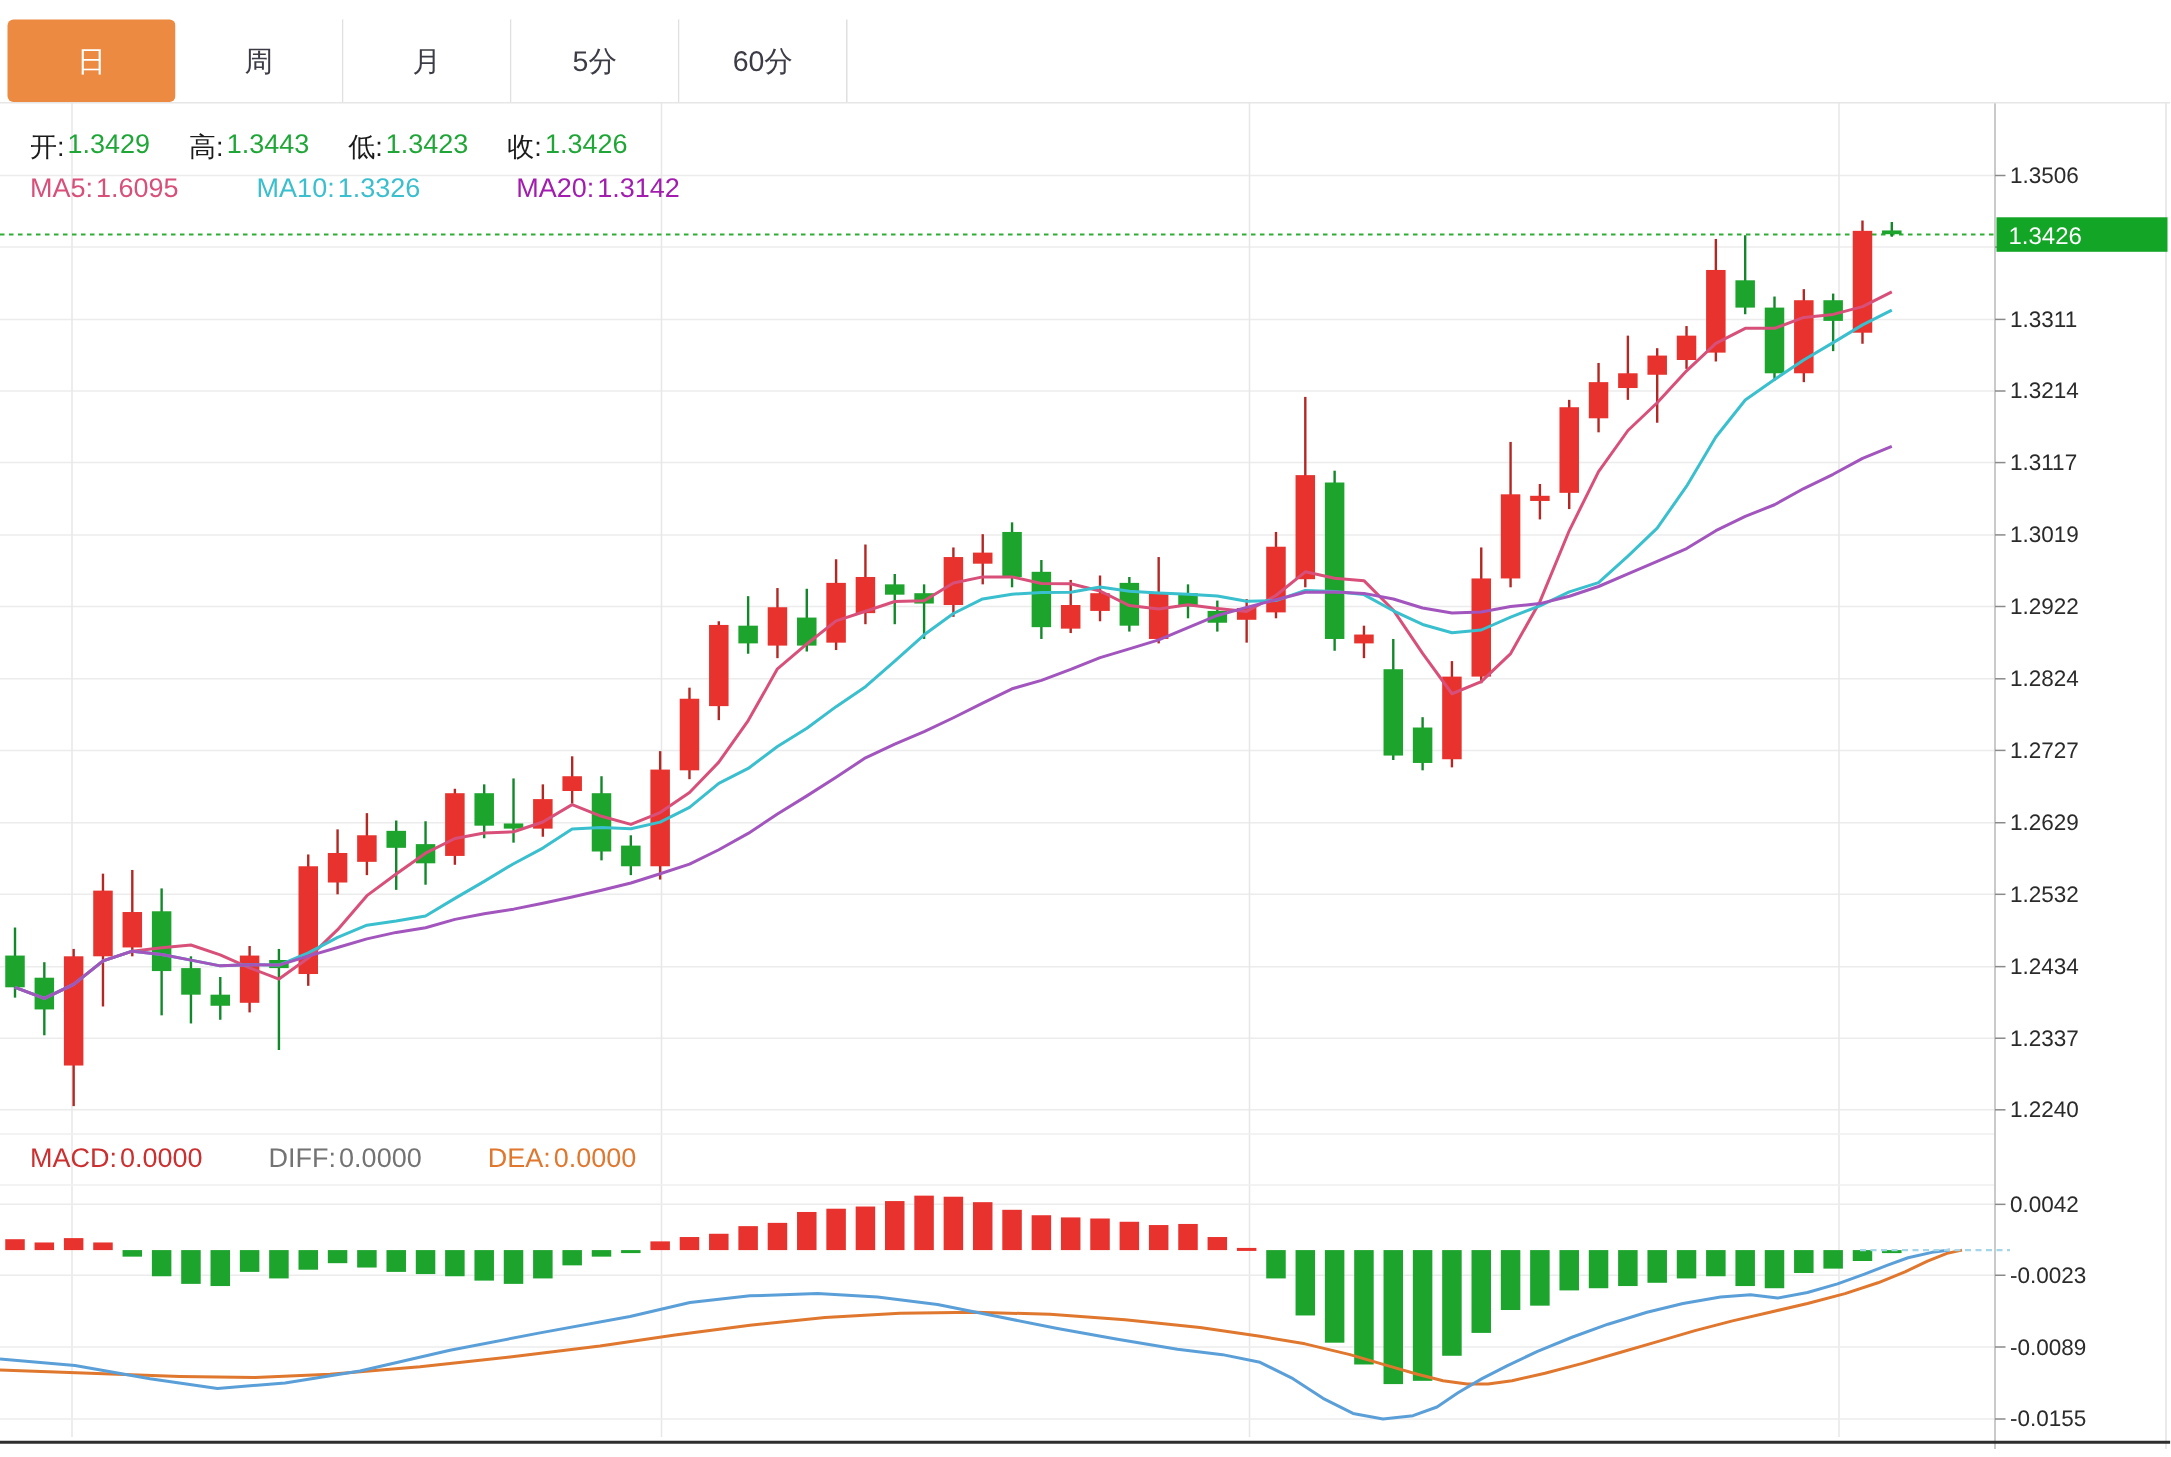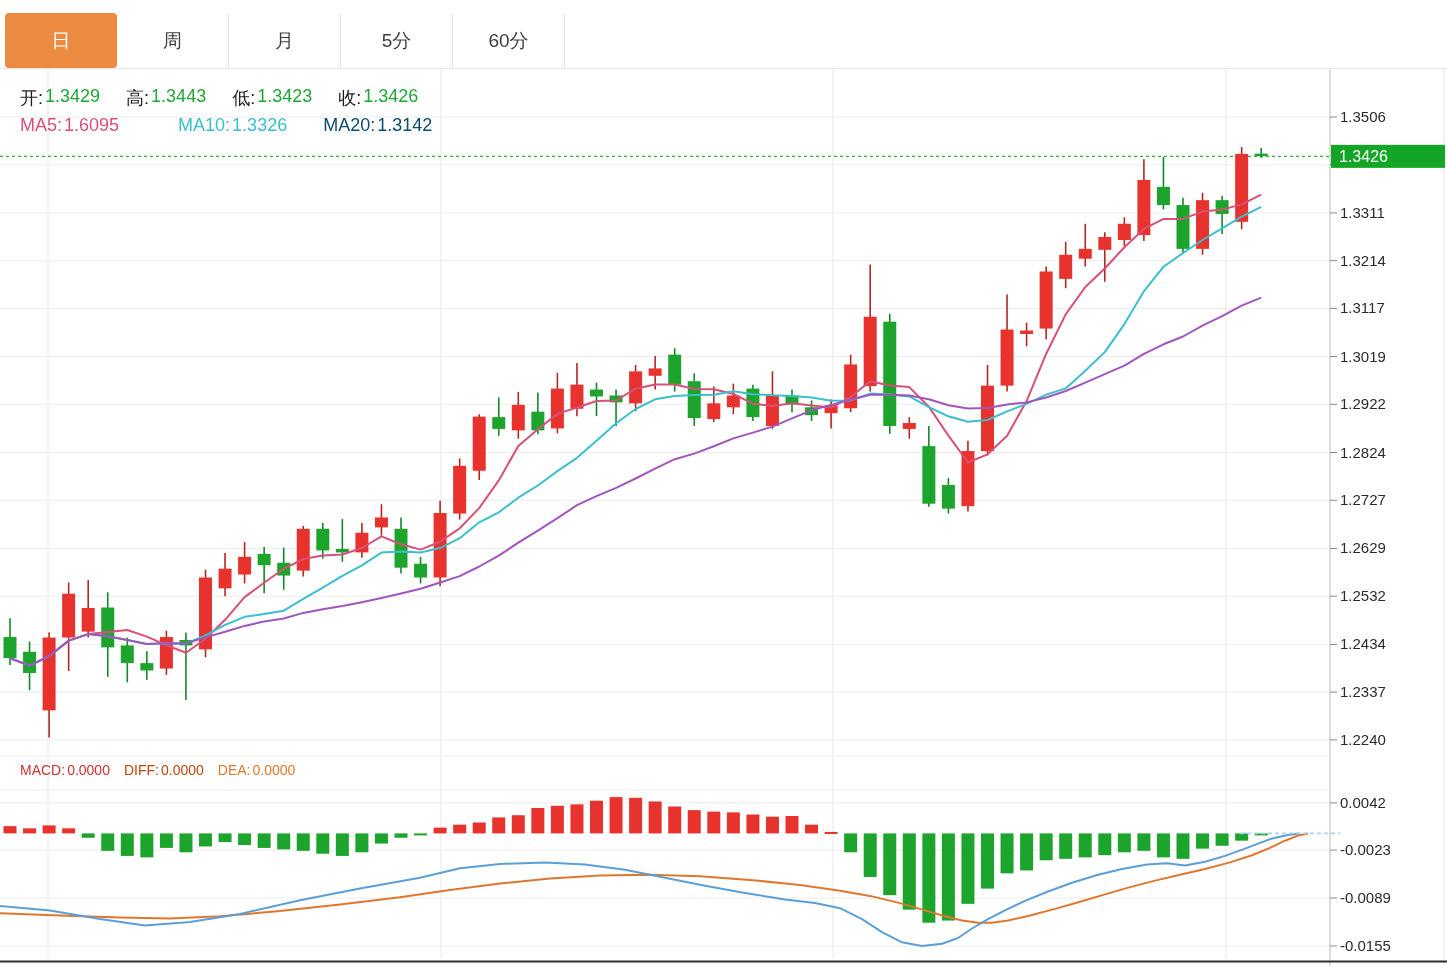--- a/index.html
+++ b/index.html
@@ -8,25 +8,25 @@
   .tabbar{position:absolute;left:5px;top:13px;height:55px;display:flex;z-index:5;}
   .tab{width:112px;height:55px;display:flex;align-items:center;justify-content:center;
        font-size:19px;color:#3c3c46;border-right:1px solid #e0e0e0;background:#fff;cursor:pointer;box-sizing:border-box;}
   .tab.active{background:#ec8a41;color:#fff;border-radius:4px;border-right:none;}
   .header-underline{position:absolute;left:0;top:68px;width:1447px;height:1px;background:#e6e6e6;z-index:4;}
   
   .legend{position:absolute;z-index:6;display:flex;align-items:baseline;white-space:nowrap;}
   .legend-ohlc{left:20px;top:86px;font-size:18px;gap:26px;}
   .legend-ohlc .lbl{color:#1b1b1b;}
   .legend-ohlc .val{color:#1fa637;}
-  .legend-ma{left:20px;top:115px;font-size:18px;gap:36px;}
-  .legend-macd{left:20px;top:762px;font-size:14px;gap:14px;}
+  .legend-ma{left:20px;top:115px;font-size:18px;gap:52px;}
+  .legend-macd{left:20px;top:762px;font-size:18px;gap:44px;}
   .pair{display:inline-flex;gap:2px;}
-  .ma5{color:#d8507a;} .ma10{color:#39bfcd;margin-left:23px;} .ma20{color:#0c4a6e;}
-  .macd-m{color:#cc2f2f;} .macd-d{color:#c2410c;} .macd-e{color:#e0772e;justify-content:flex-end;}
+  .ma5{color:#d8507a;} .ma10{color:#39bfcd;} .ma20{color:#a21caf;margin-left:12px;}
+  .macd-m{color:#cc2f2f;} .macd-d{color:#737373;} .macd-e{color:#e0772e;justify-content:flex-end;}
   svg#chart{position:absolute;left:0;top:0;z-index:1;}
 </style>
 </head>
 <body>
 
 <div class="stage">
 
   <div class="tabbar">
     <div class="tab active">日</div>
     <div class="tab">周</div>

